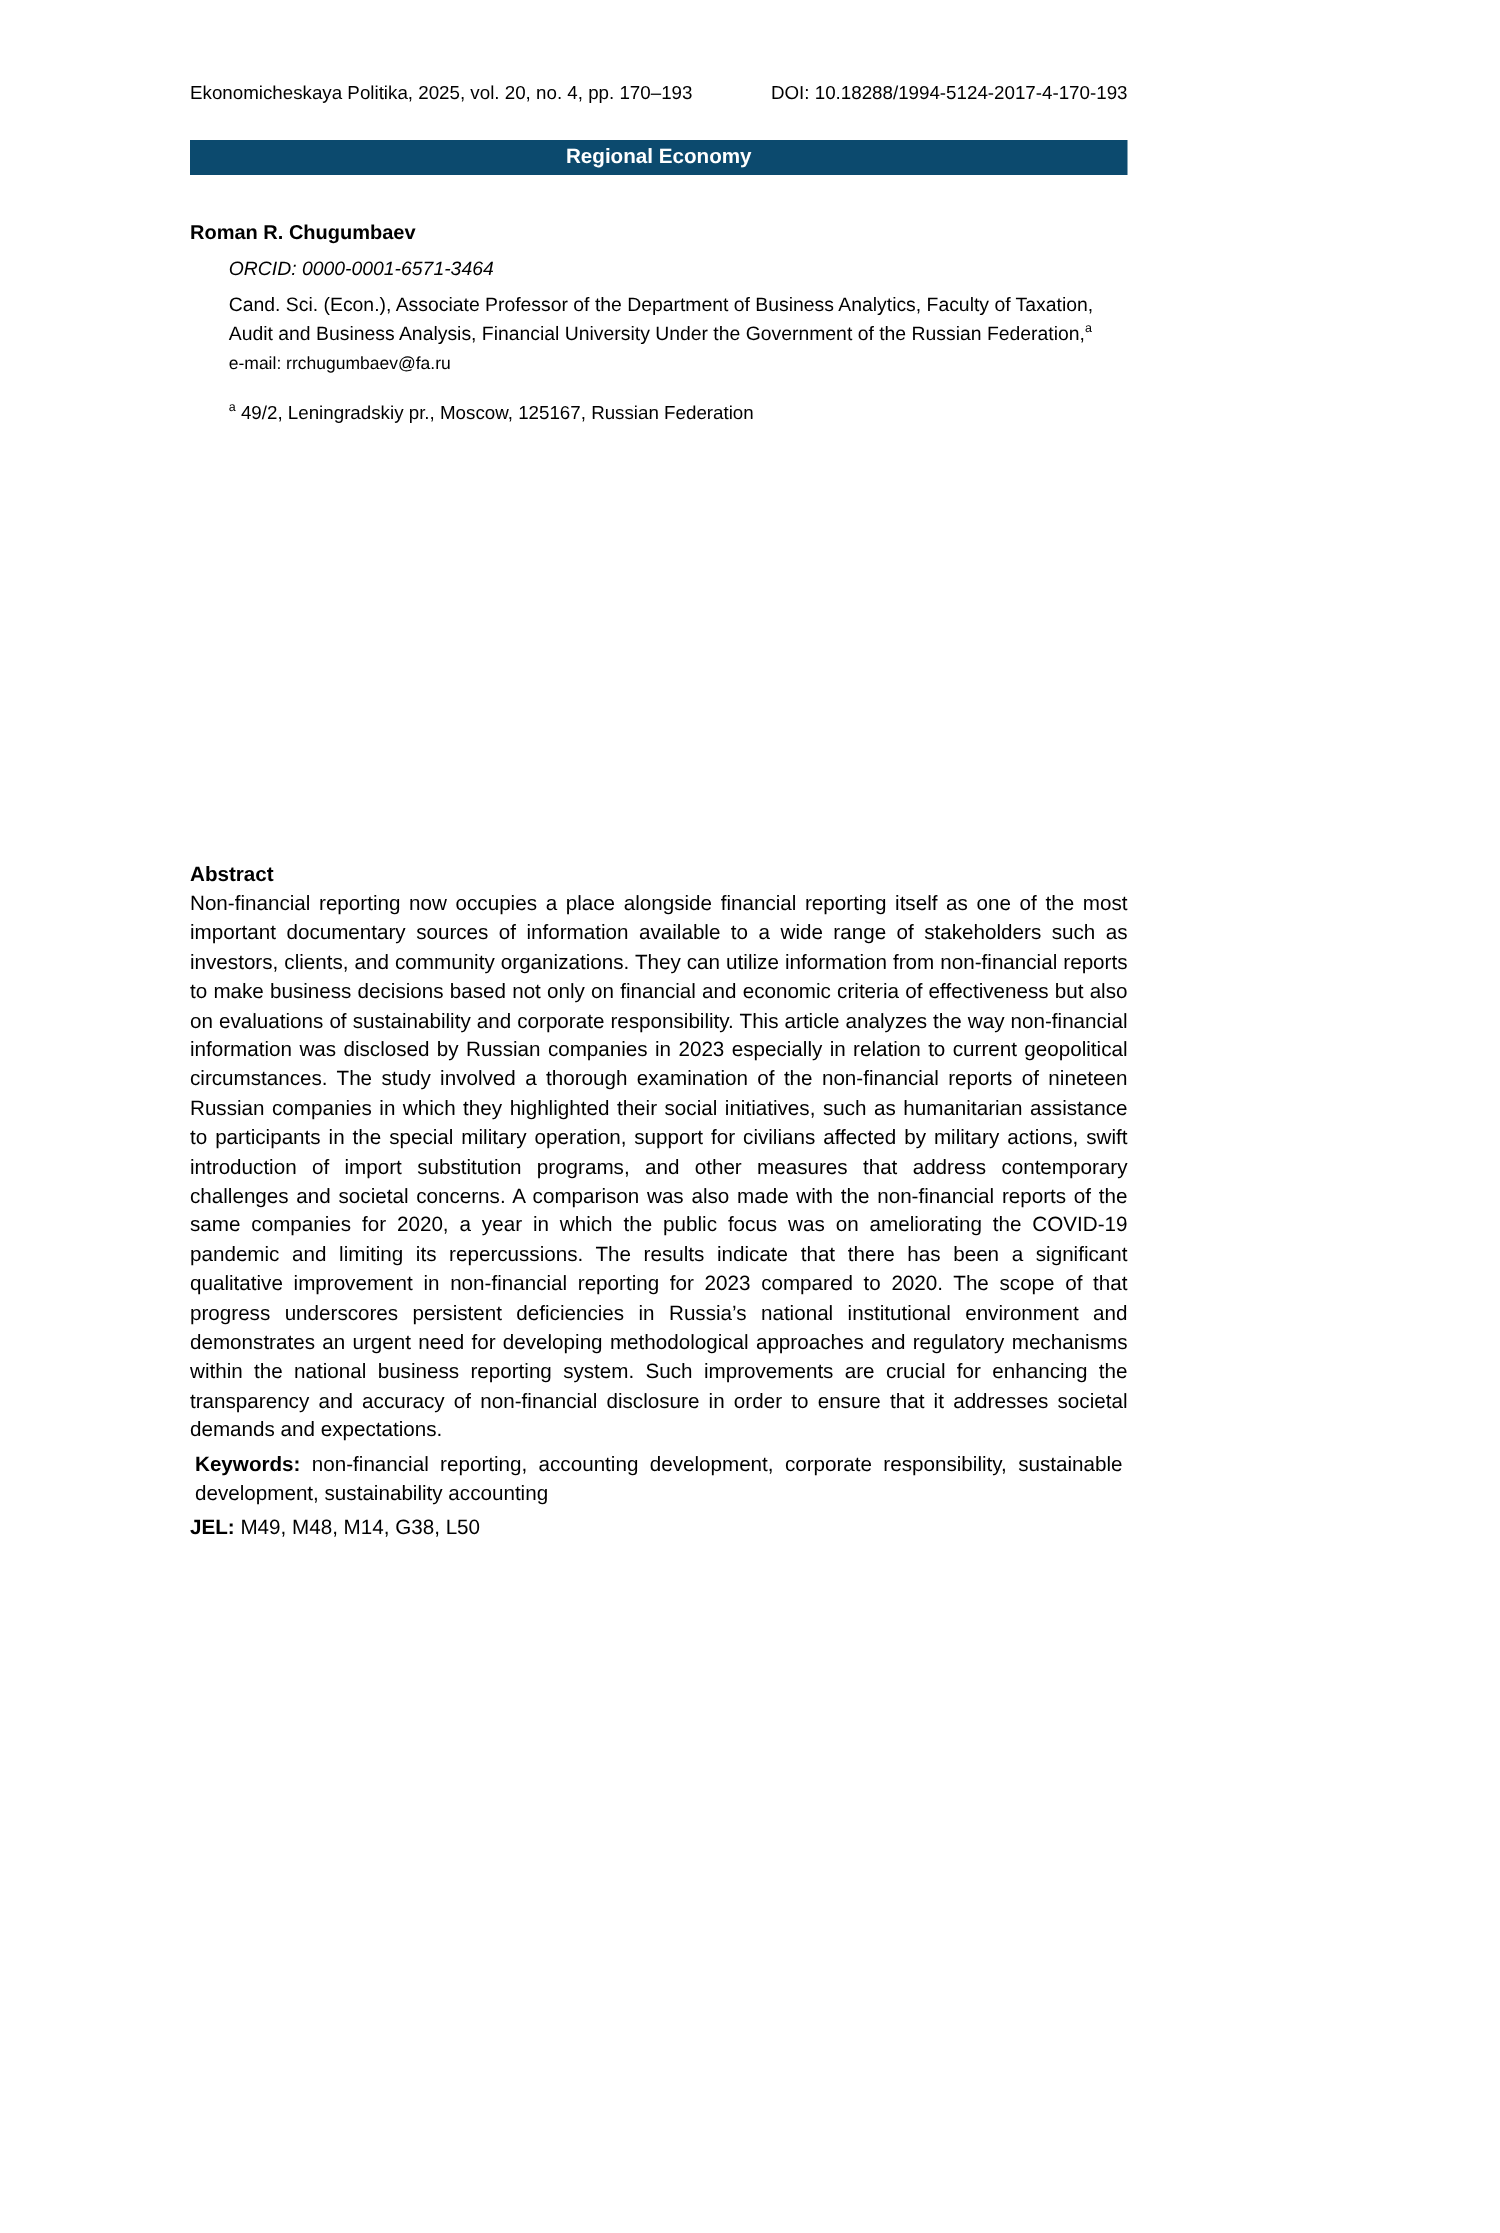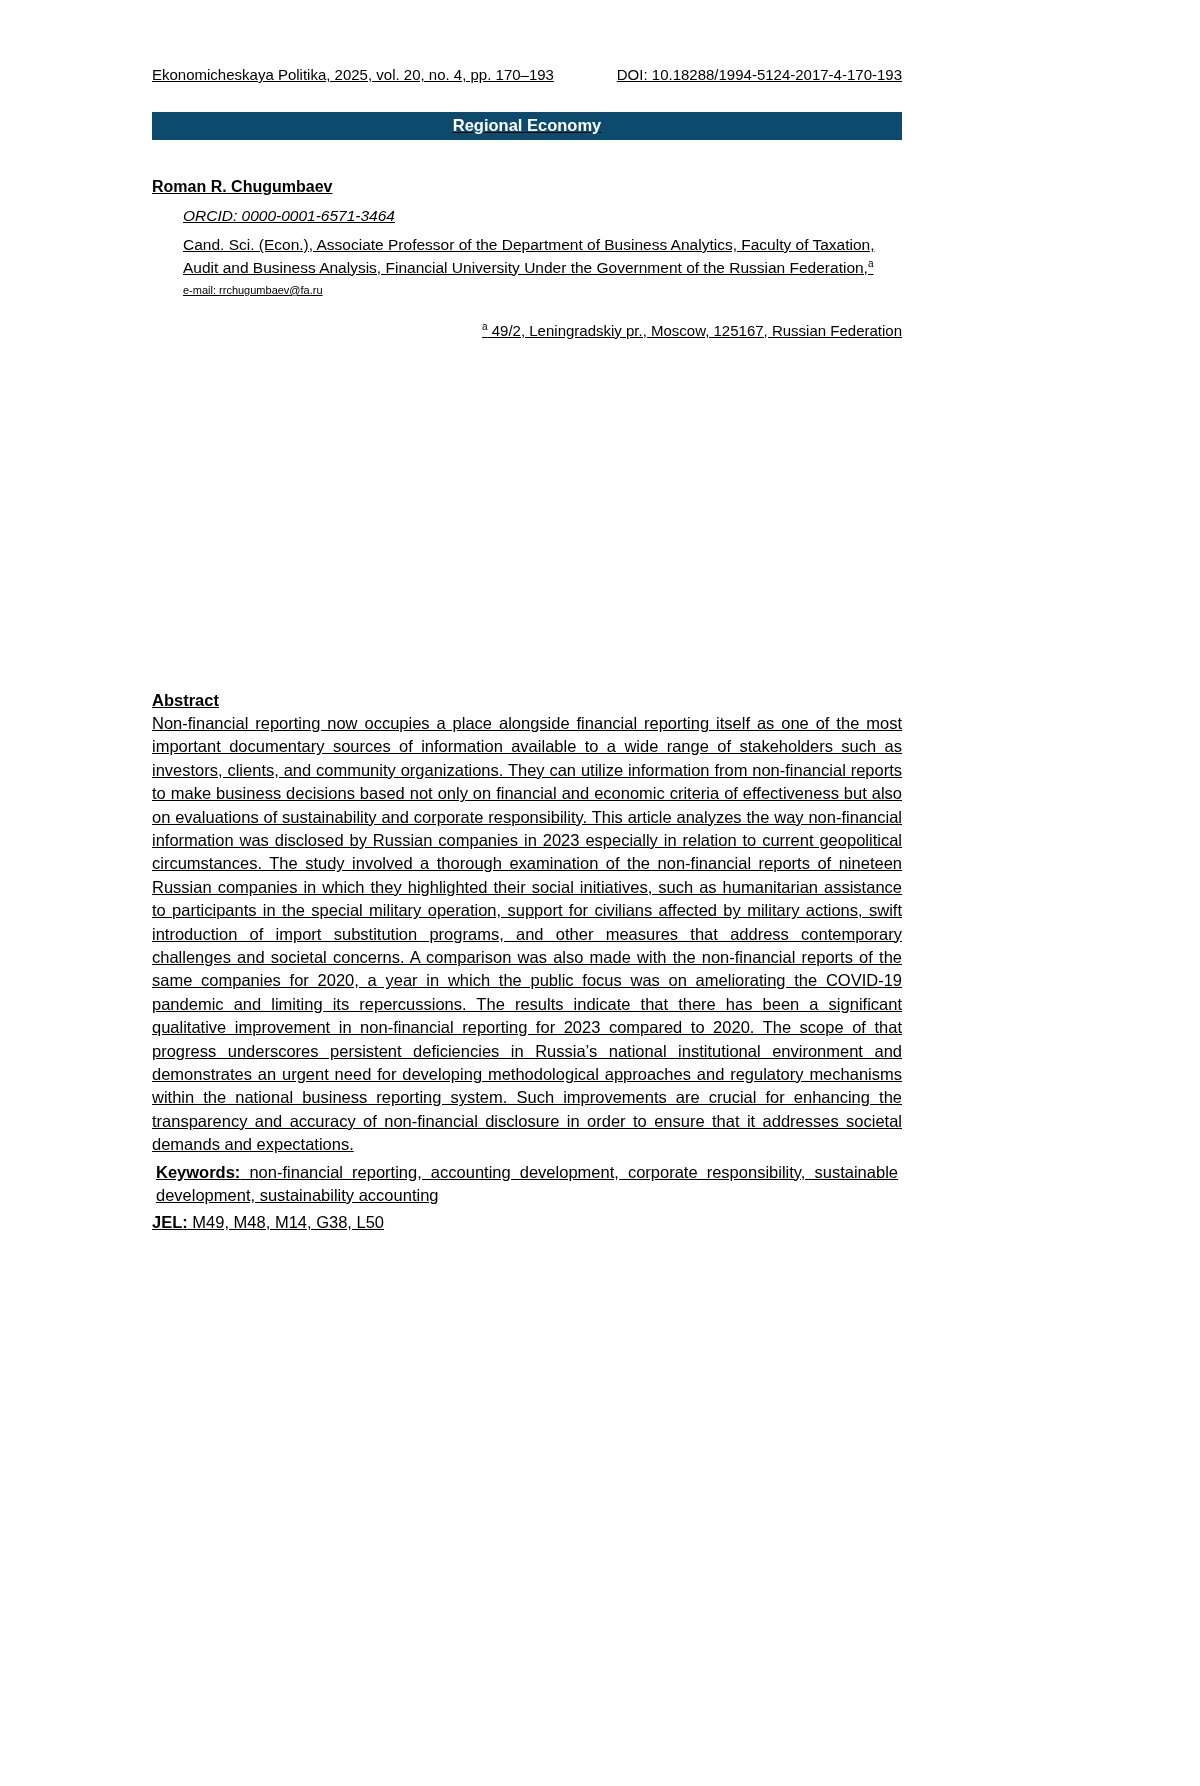--- a/index.html
+++ b/index.html
@@ -6,21 +6,20 @@
   body {
     width: 1200px; height: 1786px;
     font-family: "Liberation Sans", sans-serif;
     color: #000;
     overflow: hidden;
   }
   .page {
     width: 1200px; height: 1786px;
     padding: 66px 298px 0 152px;
     box-sizing: border-box;
-    text-decoration: underline;
   }
   .header-row {
     display: flex;
     justify-content: space-between;
     font-size: 15px;
     line-height: 18px;
   }
   .banner {
     margin-top: 28px;
     background: #0c4a6e;
@@ -48,27 +47,26 @@
     margin-top: 11px;
     font-style: italic;
     font-size: 15.5px;
   }
   .affiliation {
     margin-top: 9px;
     font-size: 15.5px;
     line-height: 22.5px;
   }
   .email-line {
-    font-size: 11px;
+    font-size: 14px;
     line-height: 22.5px;
   }
   .footnote {
     margin-top: 20px;
     font-size: 15px;
-    text-align: right;
   }
   sup { font-size: 10px; vertical-align: super; line-height: 0; }
   .spacer { height: 350px; }
   .abstract-heading {
     font-size: 16.5px;
     font-weight: 700;
     line-height: 23.4px;
   }
   .abstract-body, .keywords, .jel {
     font-size: 16.5px;

